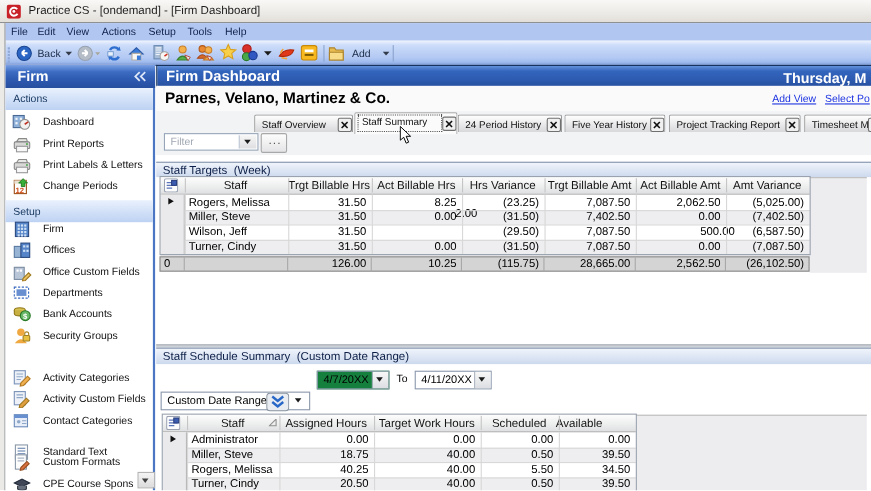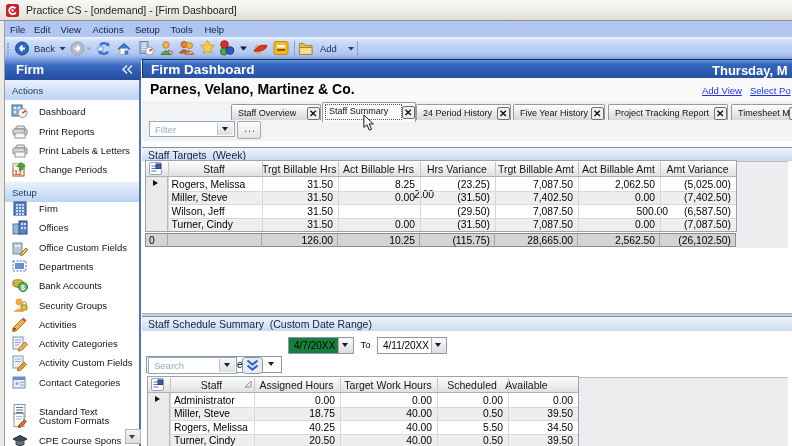--- a/index.html
+++ b/index.html
@@ -237,28 +237,20 @@
     </div>
 <div class="ab sitem" style="top:294.5px">
       <svg width="18" height="18" viewBox="0 0 18 18">
         <circle cx="8" cy="6" r="3.4" fill="#f0a840"></circle>
         <path d="M2.5 16 q5.5 -7 11 0 z" fill="#f0a840"></path>
         <rect x="10" y="9" width="6" height="5" rx="1" fill="#e8c040" stroke="#a08020"></rect>
         <path d="M11.5 9 v-1.5 a1.8 1.8 0 0 1 3.6 0 V9" stroke="#a08020" fill="none"></path>
       </svg>
       <span class="lbl">Security Groups</span>
     </div>
-<div class="ab sitem" style="top:313.8px">
-      <svg width="18" height="18" viewBox="0 0 18 18">
-        <path d="M2 13 l9 -9 3 3 -9 9 -3.5 .5 z" fill="#f0b050" stroke="#b07820"></path>
-        <path d="M11 4 l3 3 1.5-1.5 -3-3 z" fill="#d05838"></path>
-        <path d="M2 13 l1.2 3 2 -2.4 z" fill="#503818"></path>
-      </svg>
-      <span class="lbl">Activities</span>
-    </div>
 <div class="ab sitem" style="top:333.1px">
       <svg width="18" height="18" viewBox="0 0 18 18">
         <rect x="2" y="3" width="10" height="12" fill="#eef2f8" stroke="#7a92b8"></rect>
         <path d="M4 6 h6 M4 8.5 h6 M4 11 h4" stroke="#90a8c8" stroke-width="1"></path>
         <path d="M8 14 l6 -6 2.4 2.4 -6 6 -3 .6 z" fill="#f0b050" stroke="#b07820"></path>
       </svg>
       <span class="lbl">Activity Categories</span>
     </div>
 <div class="ab sitem" style="top:352.4px">
       <svg width="18" height="18" viewBox="0 0 18 18">
@@ -446,24 +438,20 @@
         <span class="ab" style="left:3px;top:5px;border:3.5px solid transparent;border-top:4.5px solid #1a1a1a"></span>
       </div>
     </div>
 <div class="ab" style="left:360.5px;top:339px;font-size:9.5px">To</div>
 <div class="ab" style="left:377px;top:337px;width:68px;height:15px;background:#fff;border:1px solid #8a98ac">
       <span class="ab" style="left:5px;top:1.5px;font-size:10px">4/11/20XX</span>
       <div class="ab" style="right:0px;top:0px;width:14px;height:15px;background:linear-gradient(#f8f8f8,#dcdee2);border-left:1px solid #aab2be">
         <span class="ab" style="left:3px;top:5px;border:3.5px solid transparent;border-top:4.5px solid #1a1a1a"></span>
       </div>
     </div>
-<div class="ab" style="left:148px;top:357px;width:87px;height:15px;background:#fff;border:1px solid #97a5b8">
-      <span class="ab" style="left:5px;top:2px;color:#a2a8b2;font-size:9.5px">Search</span>
-      <div class="cbtn" style="height:13px"></div>
-    </div>
 <svg class="ab" style="left:242px;top:357px" width="21" height="17" viewBox="0 0 21 17">
       <rect x="0.5" y="0.5" width="20" height="16" rx="3" fill="#e9edf2" stroke="#8a94a0"></rect>
       <path d="M5.5 3.5 l5 4 5 -4" stroke="#2a68c8" stroke-width="2.2" fill="none"></path>
       <path d="M5.5 8.5 l5 4 5 -4" stroke="#2a68c8" stroke-width="2.2" fill="none"></path>
     </svg>
 <div class="ab" style="left:578px;top:377px;width:210px;height:69px;background:#ededef;border-top:1px solid #bcbcbc"></div>
 <div class="ab" style="left:148px;top:377px;width:430px;">
       <div class="ghead" style="left:0;top:0;width:430px;height:15px"></div>
       <svg class="selhd" style="left:3px;top:1px" width="13" height="13" viewBox="0 0 13 13">
         <rect x="0.5" y="0.5" width="12" height="12" rx="1.5" fill="#fdfdfe" stroke="#9aa2b2"></rect>

